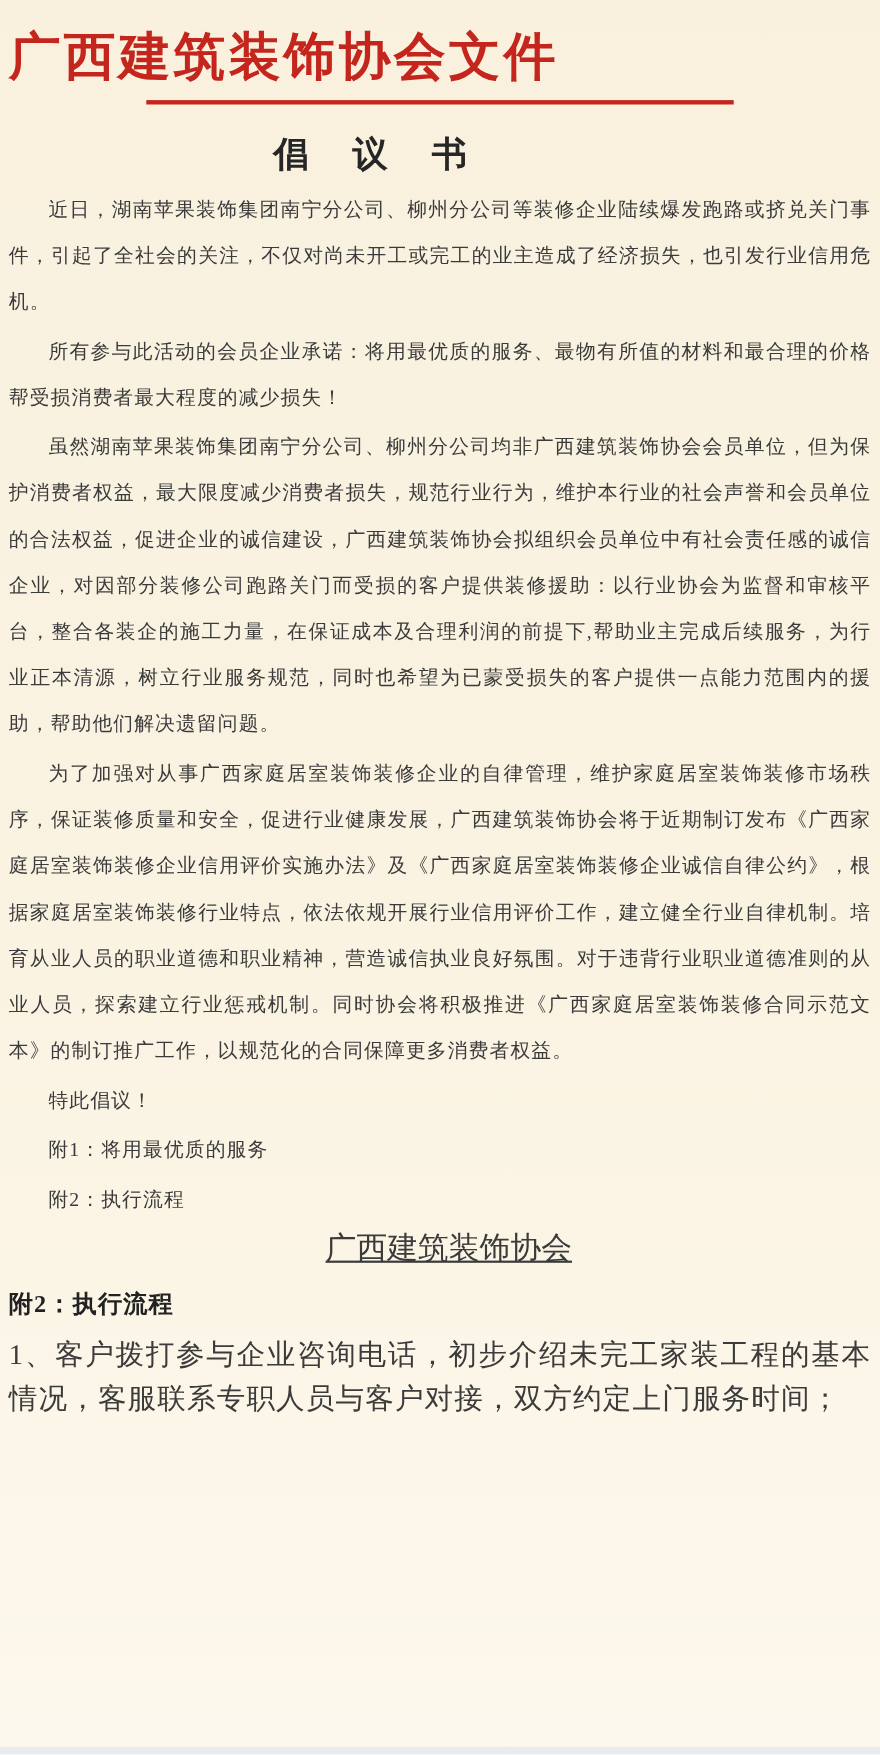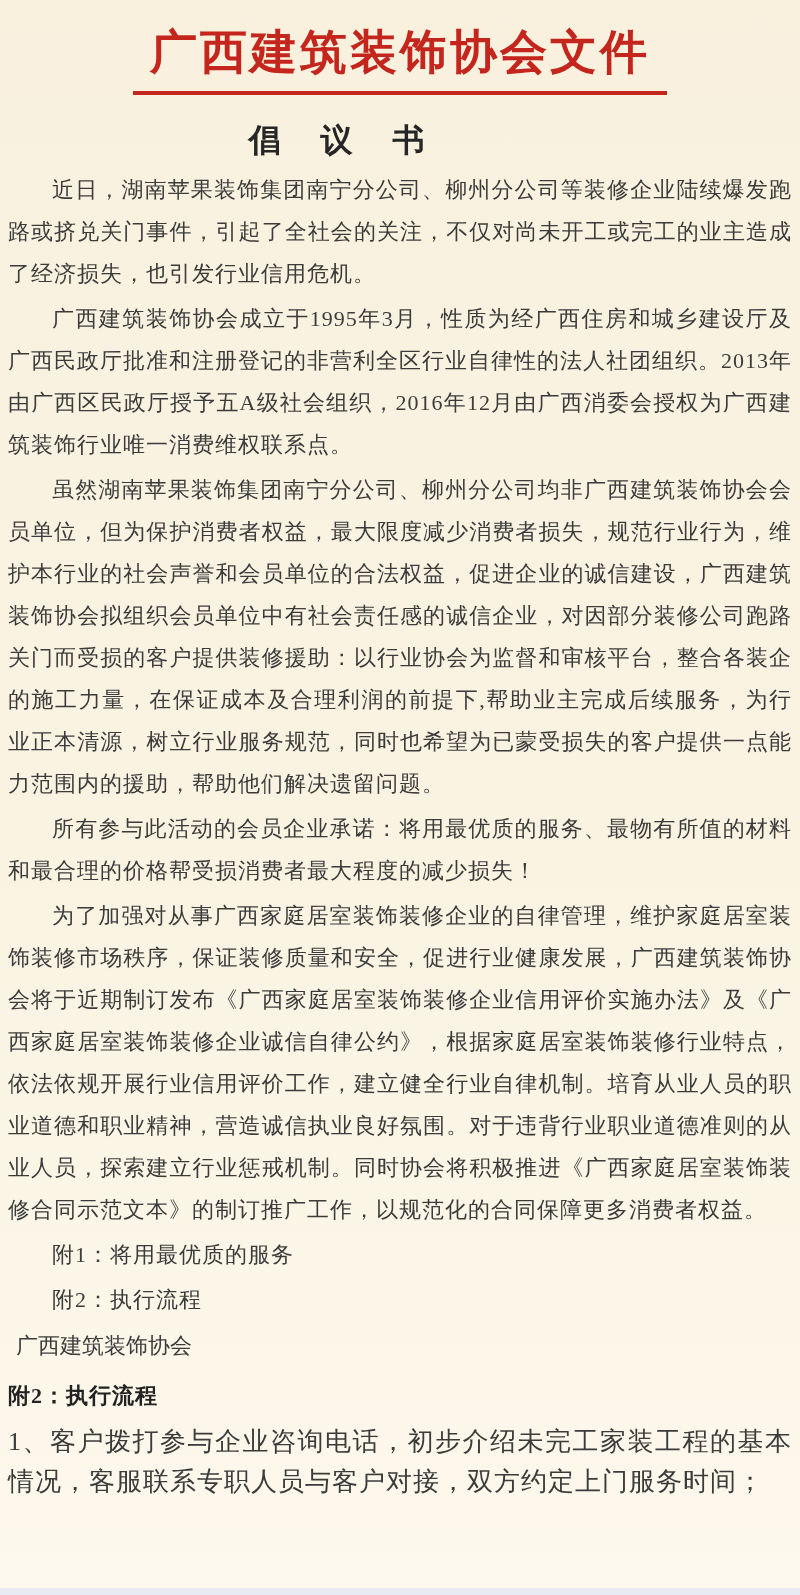--- a/index.html
+++ b/index.html
@@ -9,21 +9,20 @@
     height:1595px;
     margin:0 auto;
     background:linear-gradient(180deg,#f9f1de 0%,#faf3e2 55%,#fdf8ec 96%,#fdf9ee 100%);
     font-family:"Liberation Serif","DejaVu Serif",serif;
     color:#3b3b3b;
     overflow:hidden;
     box-sizing:border-box;
     padding:24px 8px 0 8px;
   }
   .org-title{
-    text-align:center;
     font-size:47px;
     line-height:56px;
     font-weight:bold;
     color:#c4261d;
     letter-spacing:3px;
     margin:0;
   }
   .red-rule{
     width:534px;
     height:4px;
@@ -39,34 +38,36 @@
   .doc-title{
     display:inline-block;
     font-size:32px;
     font-weight:bold;
     color:#262626;
     letter-spacing:4px;
     margin-left:47px;
   }
   .body-text{margin-top:6px;}
   .body-text p{
-    font-size:22px;
+    font-size:18px;
     line-height:42px;
     letter-spacing:1px;
     text-align:justify;
     text-indent:2em;
     margin:0 0 3px 0;
   }
   .sig-block{margin-top:2px;}
   .sig-line{
-    font-size:22px;
+    font-size:28px;
     line-height:44px;
+    text-align:center;
     margin:0;
     position:relative;
     left:8px;
+    text-decoration:underline;
   }
   .date-line{left:0;}
   .appendix{margin-top:8px;}
   .appendix-heading{
     font-size:22px;
     font-weight:bold;
     color:#222;
     line-height:40px;
     margin:0 0 6px 0;
     letter-spacing:1px;
@@ -94,24 +95,24 @@
 
   <h1 class="org-title">广西建筑装饰协会文件</h1>
   <div class="red-rule"></div>
 
   <div class="doc-title-wrap">
     <span class="doc-title">倡　议　书</span>
   </div>
 
   <div class="body-text">
     <p>近日，湖南苹果装饰集团南宁分公司、柳州分公司等装修企业陆续爆发跑路或挤兑关门事件，引起了全社会的关注，不仅对尚未开工或完工的业主造成了经济损失，也引发行业信用危机。</p>
-    <p>广西建筑装饰协会成立于1995年3月，性质为经广西住房和城乡建设厅及广西民政厅批准和注册登记的非营利全区行业自律性的法人社团组织。2013年由广西区民政厅授予五A级社会组织，2016年12月由广西消委会授权为广西建筑装饰行业唯一消费维权联系点。</p>
+    <p>所有参与此活动的会员企业承诺：将用最优质的服务、最物有所值的材料和最合理的价格帮受损消费者最大程度的减少损失！</p>
     <p>虽然湖南苹果装饰集团南宁分公司、柳州分公司均非广西建筑装饰协会会员单位，但为保护消费者权益，最大限度减少消费者损失，规范行业行为，维护本行业的社会声誉和会员单位的合法权益，促进企业的诚信建设，广西建筑装饰协会拟组织会员单位中有社会责任感的诚信企业，对因部分装修公司跑路关门而受损的客户提供装修援助：以行业协会为监督和审核平台，整合各装企的施工力量，在保证成本及合理利润的前提下,帮助业主完成后续服务，为行业正本清源，树立行业服务规范，同时也希望为已蒙受损失的客户提供一点能力范围内的援助，帮助他们解决遗留问题。</p>
-    <p>所有参与此活动的会员企业承诺：将用最优质的服务、最物有所值的材料和最合理的价格帮受损消费者最大程度的减少损失！</p>
     <p>为了加强对从事广西家庭居室装饰装修企业的自律管理，维护家庭居室装饰装修市场秩序，保证装修质量和安全，促进行业健康发展，广西建筑装饰协会将于近期制订发布《广西家庭居室装饰装修企业信用评价实施办法》及《广西家庭居室装饰装修企业诚信自律公约》，根据家庭居室装饰装修行业特点，依法依规开展行业信用评价工作，建立健全行业自律机制。培育从业人员的职业道德和职业精神，营造诚信执业良好氛围。对于违背行业职业道德准则的从业人员，探索建立行业惩戒机制。同时协会将积极推进《广西家庭居室装饰装修合同示范文本》的制订推广工作，以规范化的合同保障更多消费者权益。</p>
+    <p>特此倡议！</p>
     <p>附1：将用最优质的服务</p>
     <p>附2：执行流程</p>
   </div>
 
   <div class="sig-block">
     <p class="sig-line">广西建筑装饰协会</p>
   </div>
 
   <div class="appendix">
     <p class="appendix-heading">附2：执行流程</p>

